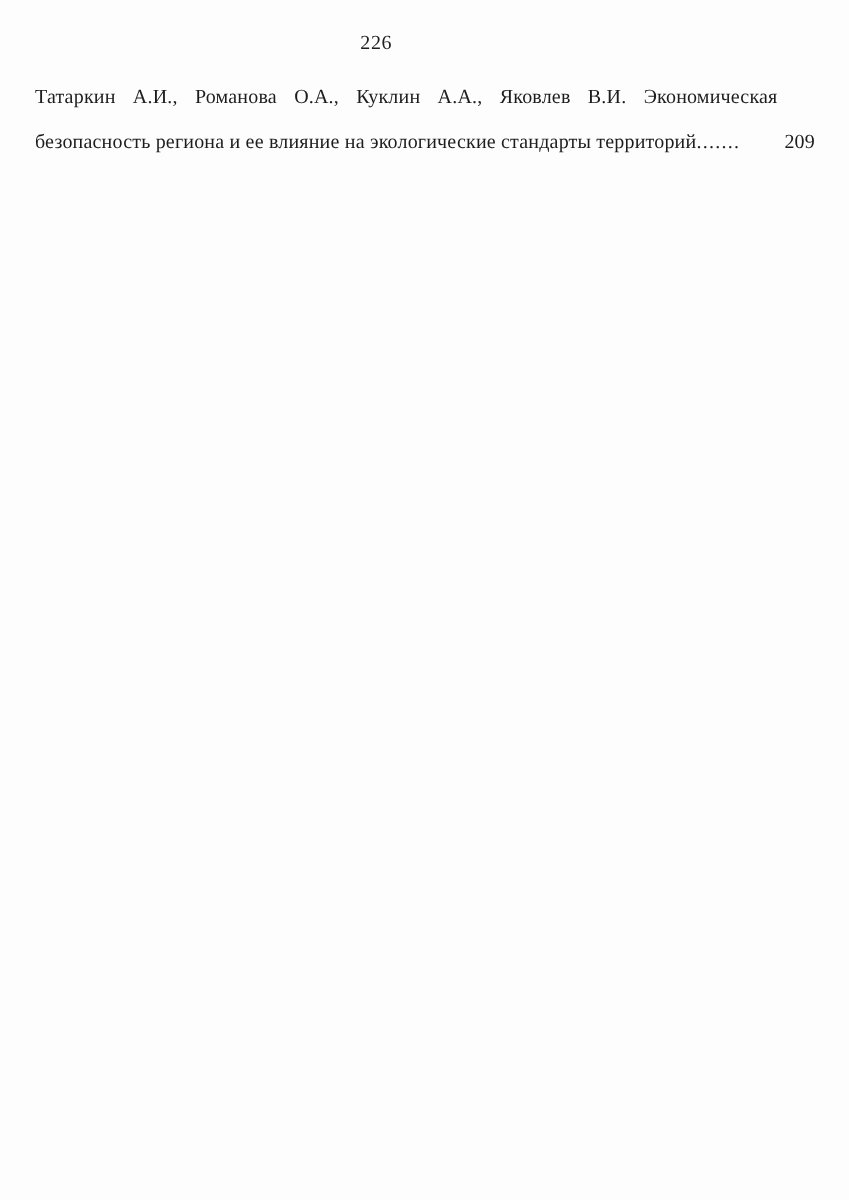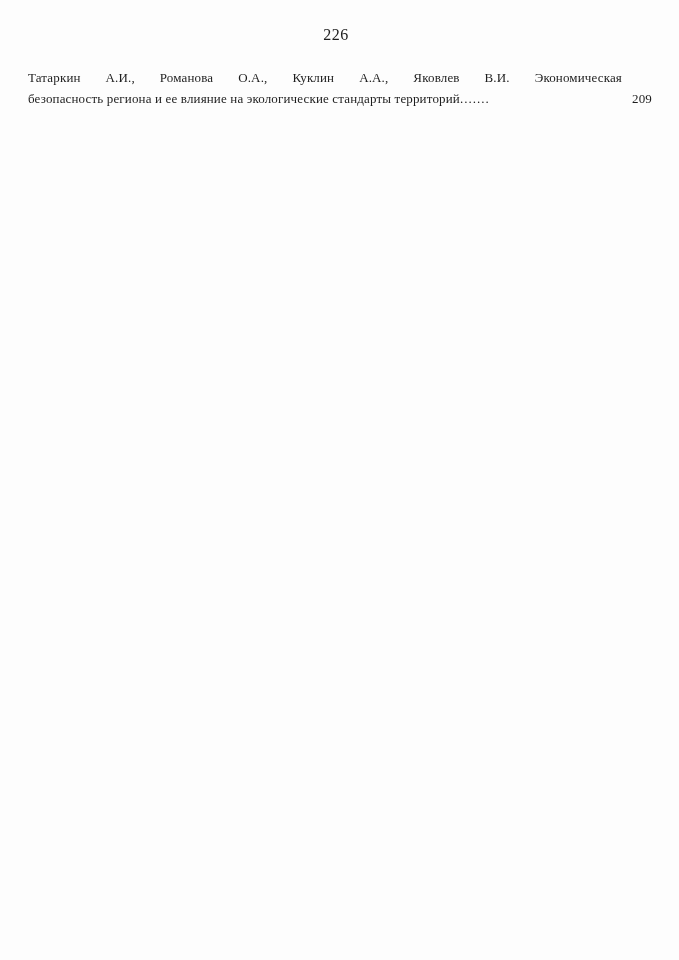--- a/index.html
+++ b/index.html
@@ -18,31 +18,30 @@
   }
   .page-number {
     position: absolute;
     top: 24px;
     left: 0;
     width: 602px;
     text-align: center;
     font-size: 16px;
     line-height: 21px;
     letter-spacing: 0.5px;
-    margin-left: 35px;
   }
   .toc {
     position: absolute;
     left: 28px;
     top: 67px;
     width: 624px;
   }
   .entry {
     margin: 0 0 13px 0;
-    font-size: 13px;
+    font-size: 16px;
     line-height: 21px;
     letter-spacing: 0.15px;
   }
   .entry-line1 {
     width: 594px;
     text-align: justify;
     text-align-last: justify;
     -moz-text-align-last: justify;
   }
   .entry-line2 {
@@ -59,20 +58,21 @@
     min-width: 0;
     overflow: hidden;
     white-space: nowrap;
     letter-spacing: 1px;
     margin-right: 16px;
   }
   .entry-line2 .page-ref {
     flex: 0 0 auto;
     min-width: 26px;
     text-align: right;
+    margin-top: 15px;
   }
 </style>
 </head>
 <body>
 
 <div class="page">
 
   <div class="page-number">226</div>
 
   <div class="toc">

